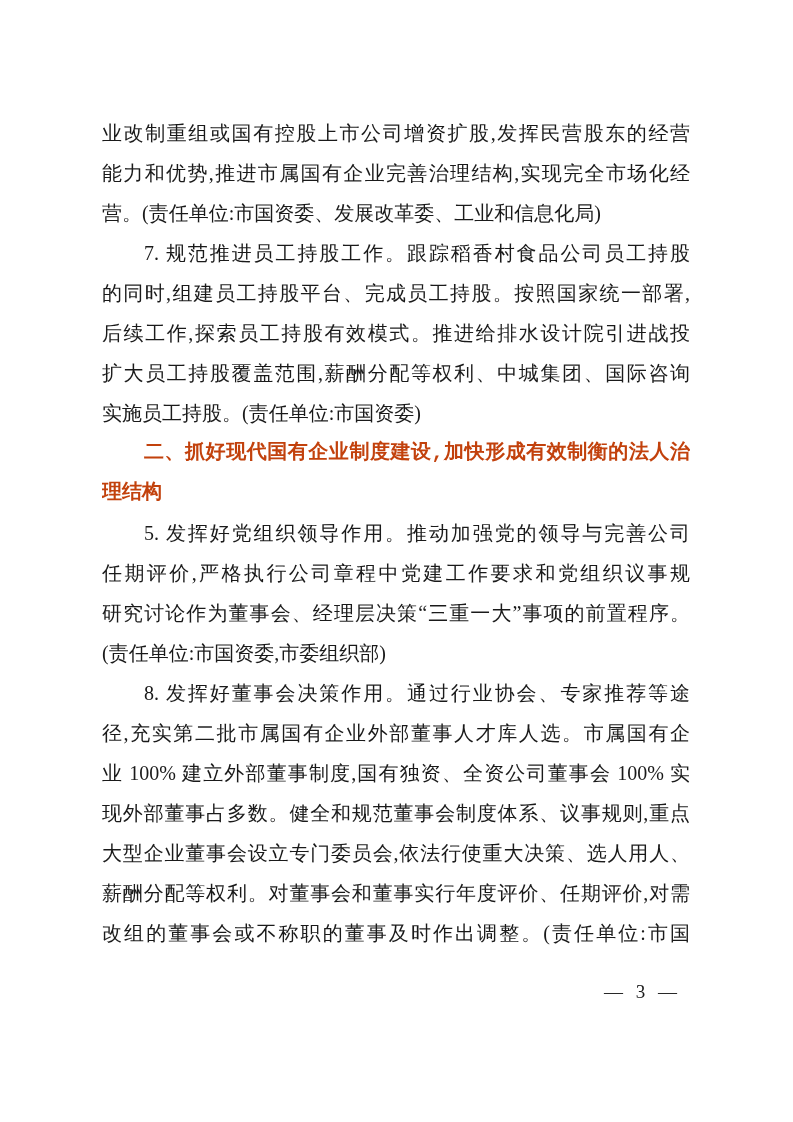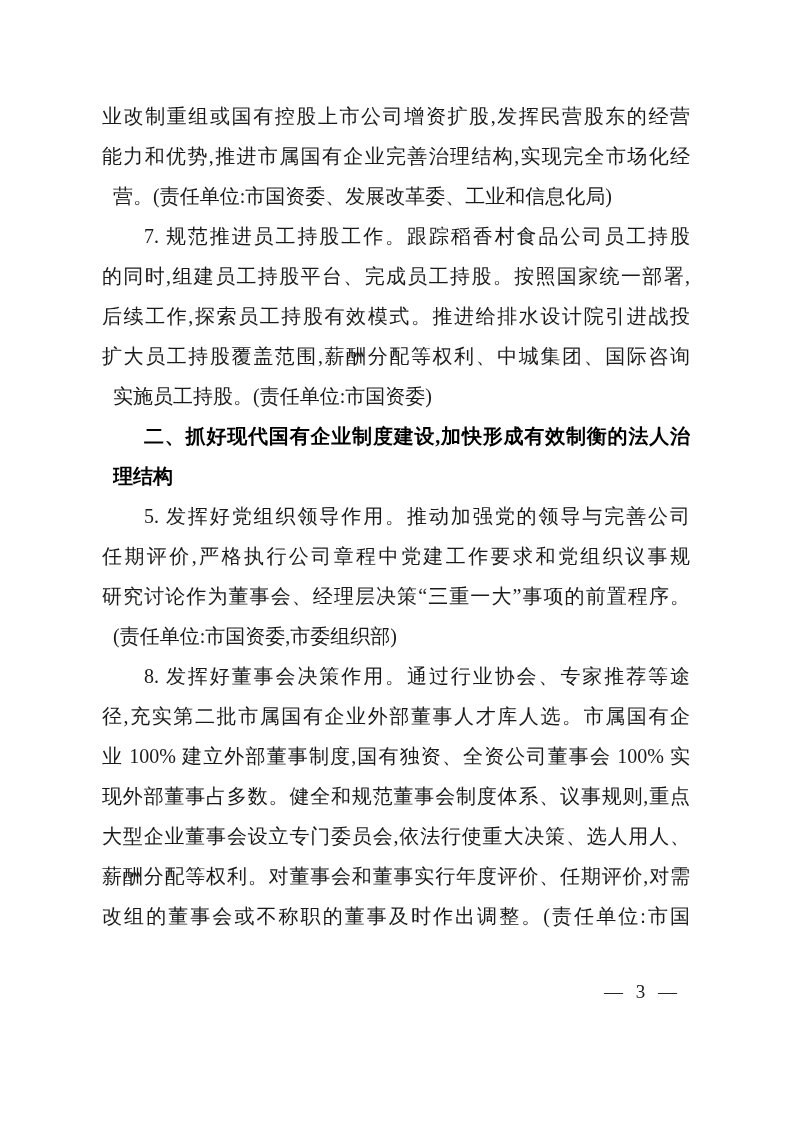--- a/index.html
+++ b/index.html
@@ -10,50 +10,49 @@
     width: 793px;
     height: 1122px;
     background: #ffffff;
     position: relative;
     overflow: hidden;
     font-family: "Liberation Serif", serif;
   }
   .doc {
     position: absolute;
     left: 102px;
-    top: 96px;
+    top: 113px;
     width: 588px;
   }
   .para {
     margin: 0;
     padding: 0;
   }
   .ln {
     margin: 0;
     padding: 0;
     height: 40px;
     line-height: 40px;
     font-size: 20px;
     color: #1a1a1a;
     text-align: justify;
     text-align-last: justify;
     overflow: hidden;
     font-family: "Liberation Serif", serif;
   }
   .last {
     text-align-last: left;
-    margin-left: 11px;
   }
   .ind {
     text-indent: 42px;
   }
   .hd {
-    font-family: Liberation Serif, serif;
+    font-family: Liberation Mono, monospace;
     font-weight: 700;
-    color: #000000;
+    color: #c2410c;
   }
   .pageno {
     position: absolute;
     top: 980px;
     left: 604px;
     font-size: 19px;
     line-height: 24px;
     color: #1a1a1a;
     letter-spacing: 4px;
     font-family: "Liberation Serif", serif;

